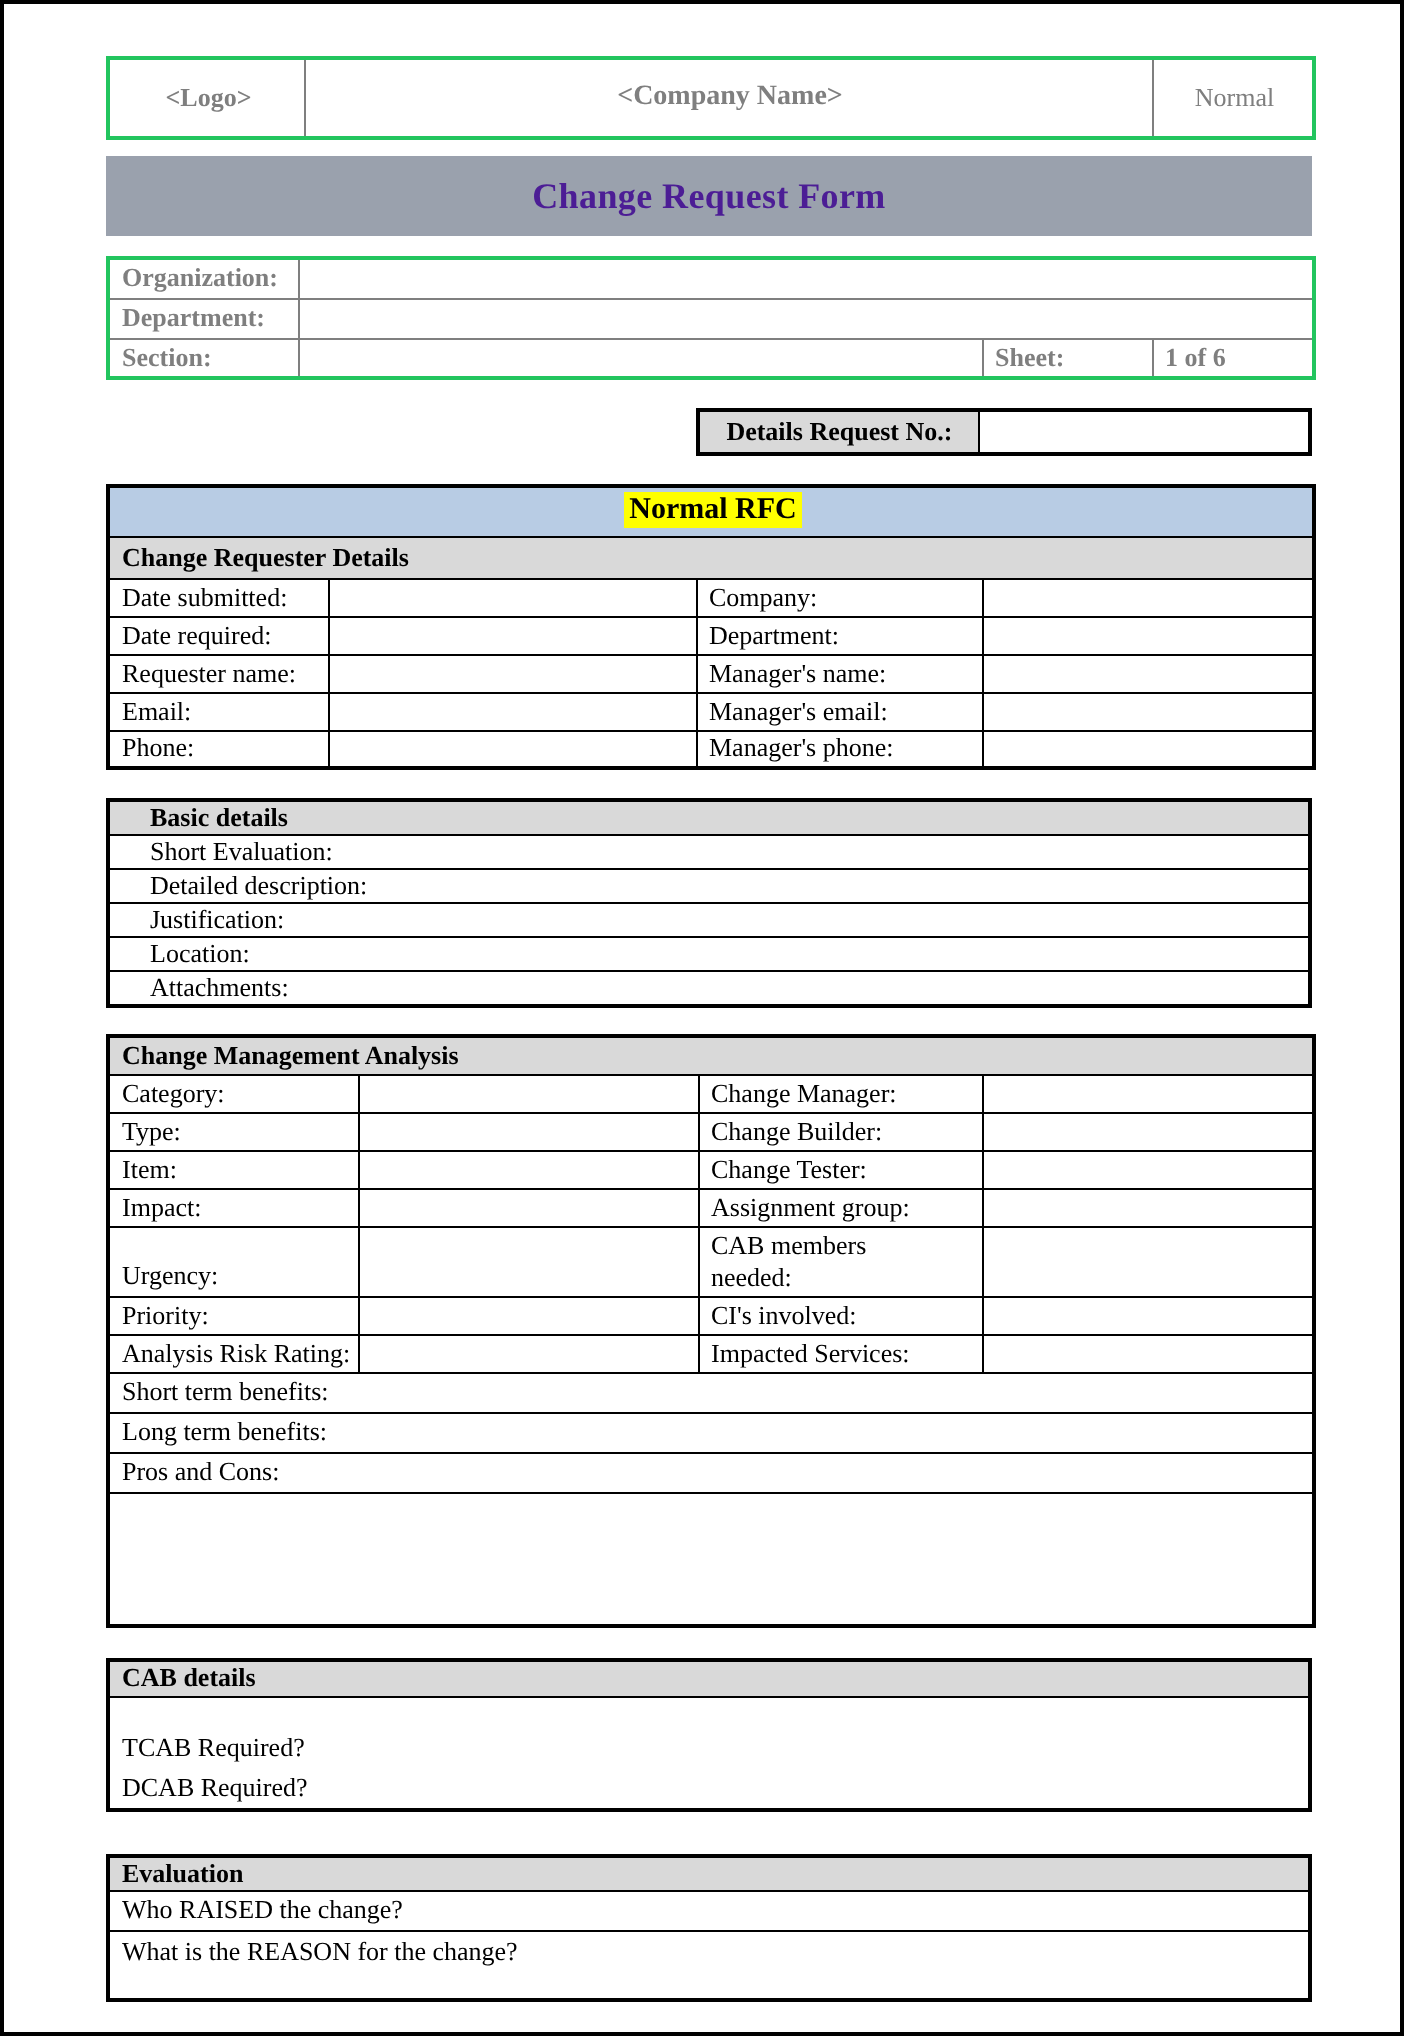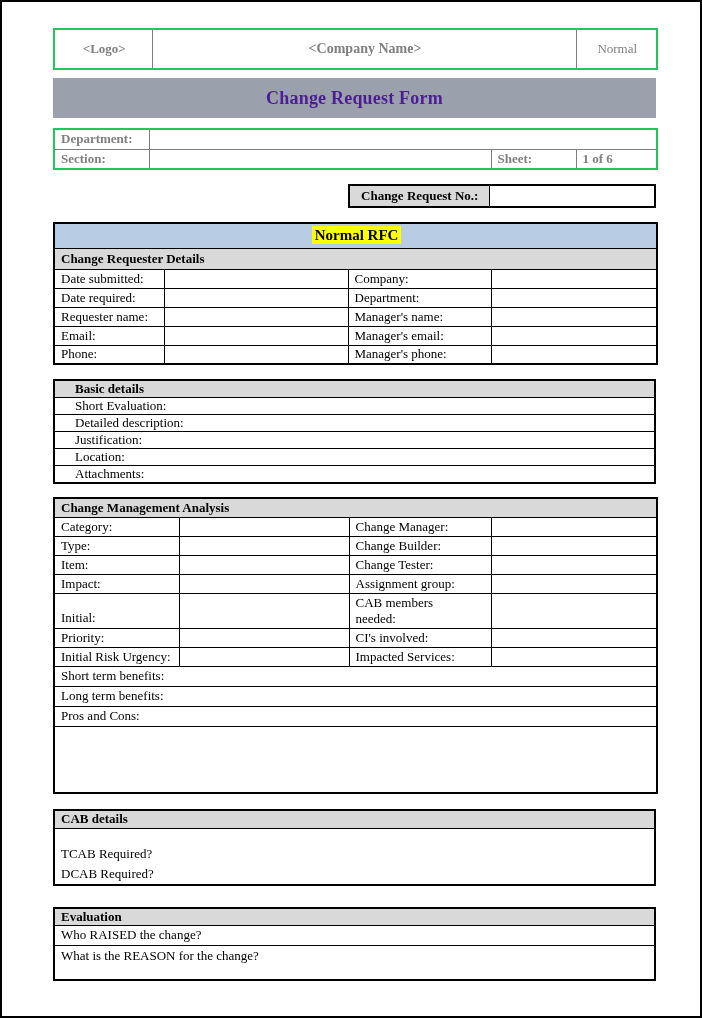--- a/index.html
+++ b/index.html
@@ -98,41 +98,45 @@
   <div class="title-banner">Change Request Form</div>
 
   <table class="gray-tbl t-org">
     <colgroup>
         <col style="width:95px">
         <col style="width:342px">
         <col style="width:85px">
         <col style="width:81px">
       </colgroup>
     <tbody>
+        <tr>
+      <td>Organization:</td>
+      <td colspan="3"></td>
+    </tr>
     <tr>
       <td>Department:</td>
       <td colspan="3"></td>
     </tr>
     <tr>
       <td>Section:</td>
       <td></td>
       <td>Sheet:</td>
       <td>1 of 6</td>
     </tr>
   </tbody>
     </table>
 
   <table class="t-reqno">
     <colgroup>
         <col style="width:140px">
         <col style="width:164px">
       </colgroup>
     <tbody>
         <tr>
-      <td class="reqno-label">Change Request No.:</td>
+      <td class="reqno-label">Details Request No.:</td>
       <td></td>
     </tr>
   </tbody>
     </table>
 
   <table class="black-tbl t-requester">
     <colgroup>
         <col style="width:110px">
         <col style="width:184px">
         <col style="width:143px">
@@ -230,33 +234,33 @@
       <td>Change Tester:</td>
       <td></td>
     </tr>
     <tr>
       <td>Impact:</td>
       <td></td>
       <td>Assignment group:</td>
       <td></td>
     </tr>
     <tr class="row-tall">
-      <td class="va-bottom">Initial:</td>
+      <td class="va-bottom">Urgency:</td>
       <td></td>
       <td class="wrap-narrow">CAB members needed:</td>
       <td></td>
     </tr>
     <tr>
       <td>Priority:</td>
       <td></td>
       <td>CI's involved:</td>
       <td></td>
     </tr>
     <tr>
-      <td>Initial Risk Urgency:</td>
+      <td>Analysis Risk Rating:</td>
       <td></td>
       <td>Impacted Services:</td>
       <td></td>
     </tr>
     <tr class="row-full">
           <td colspan="4">Short term benefits:</td>
         </tr>
     <tr class="row-full">
           <td colspan="4">Long term benefits:</td>
         </tr>

